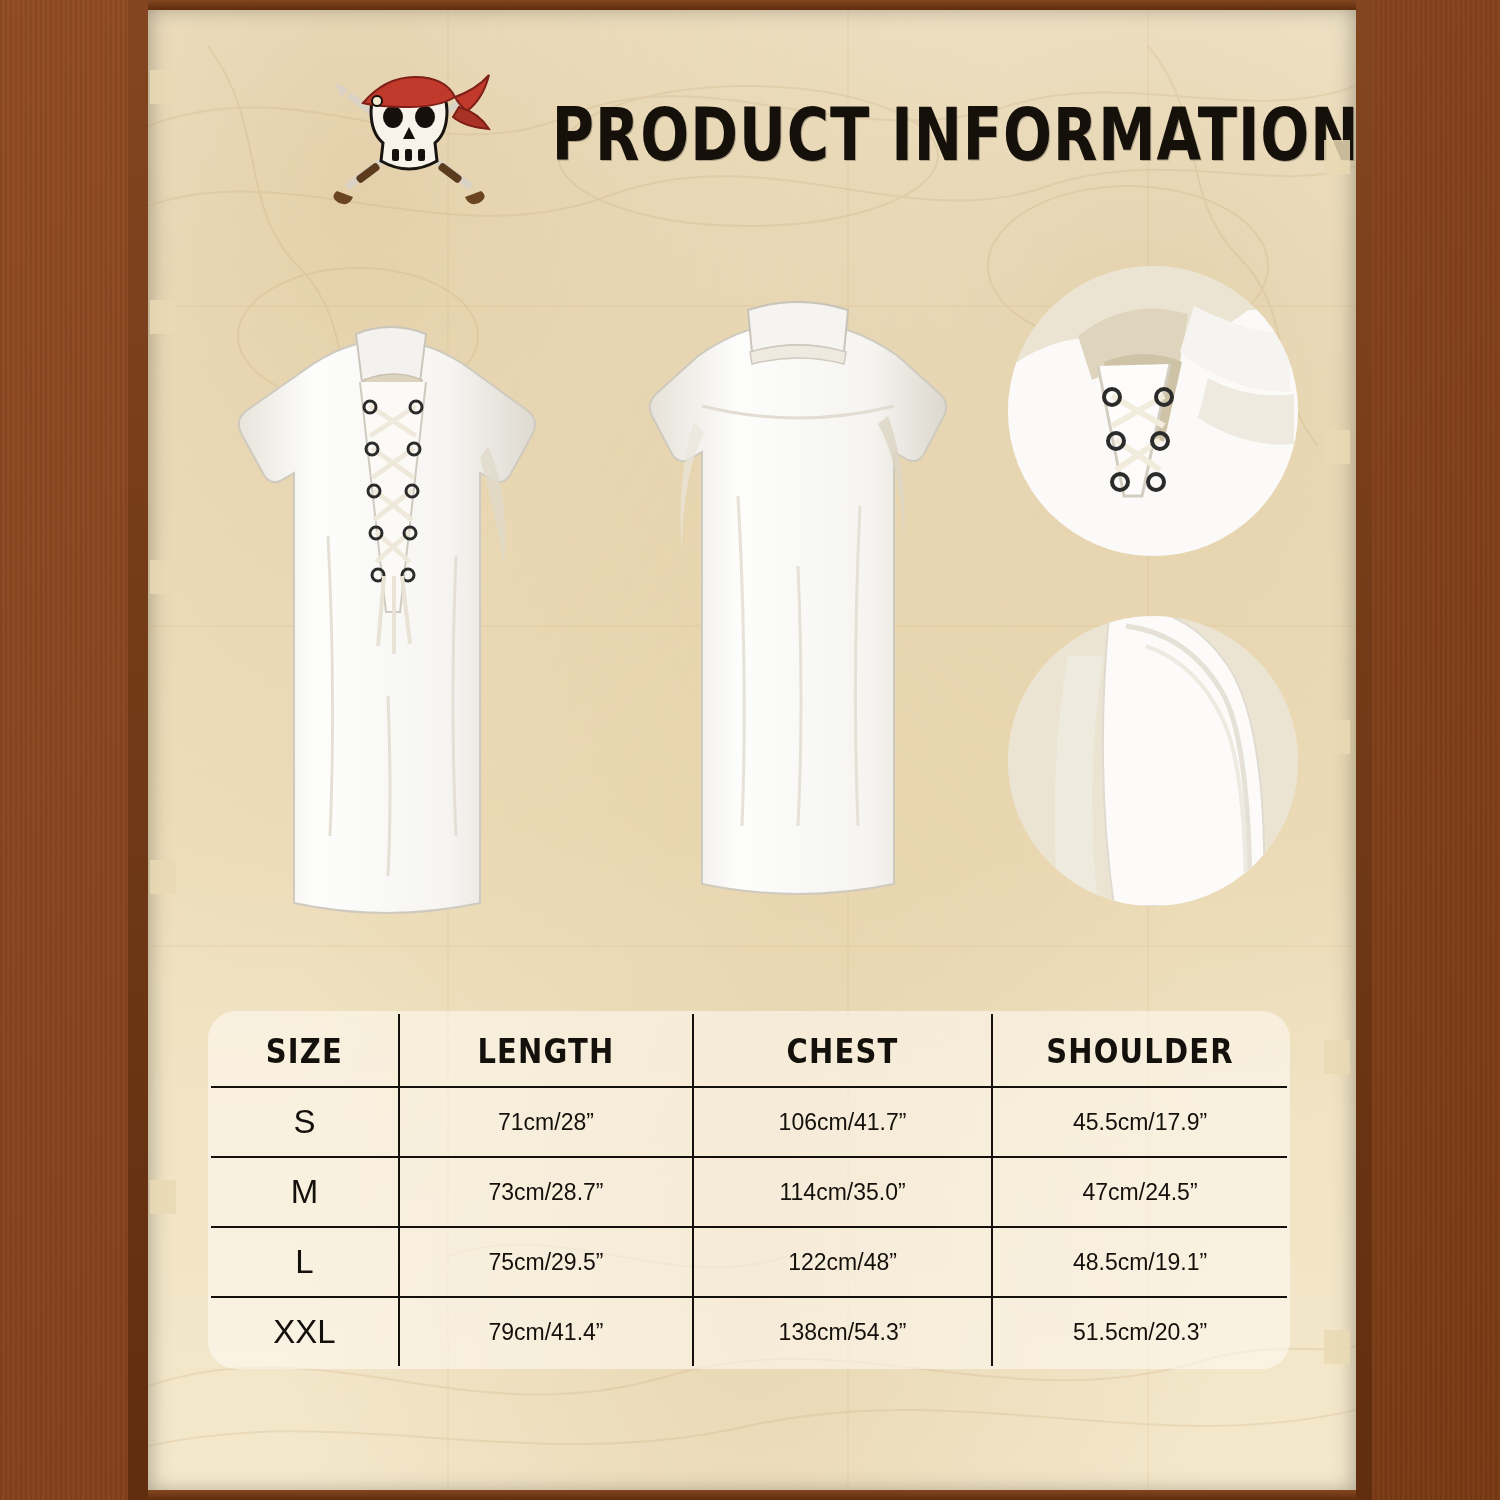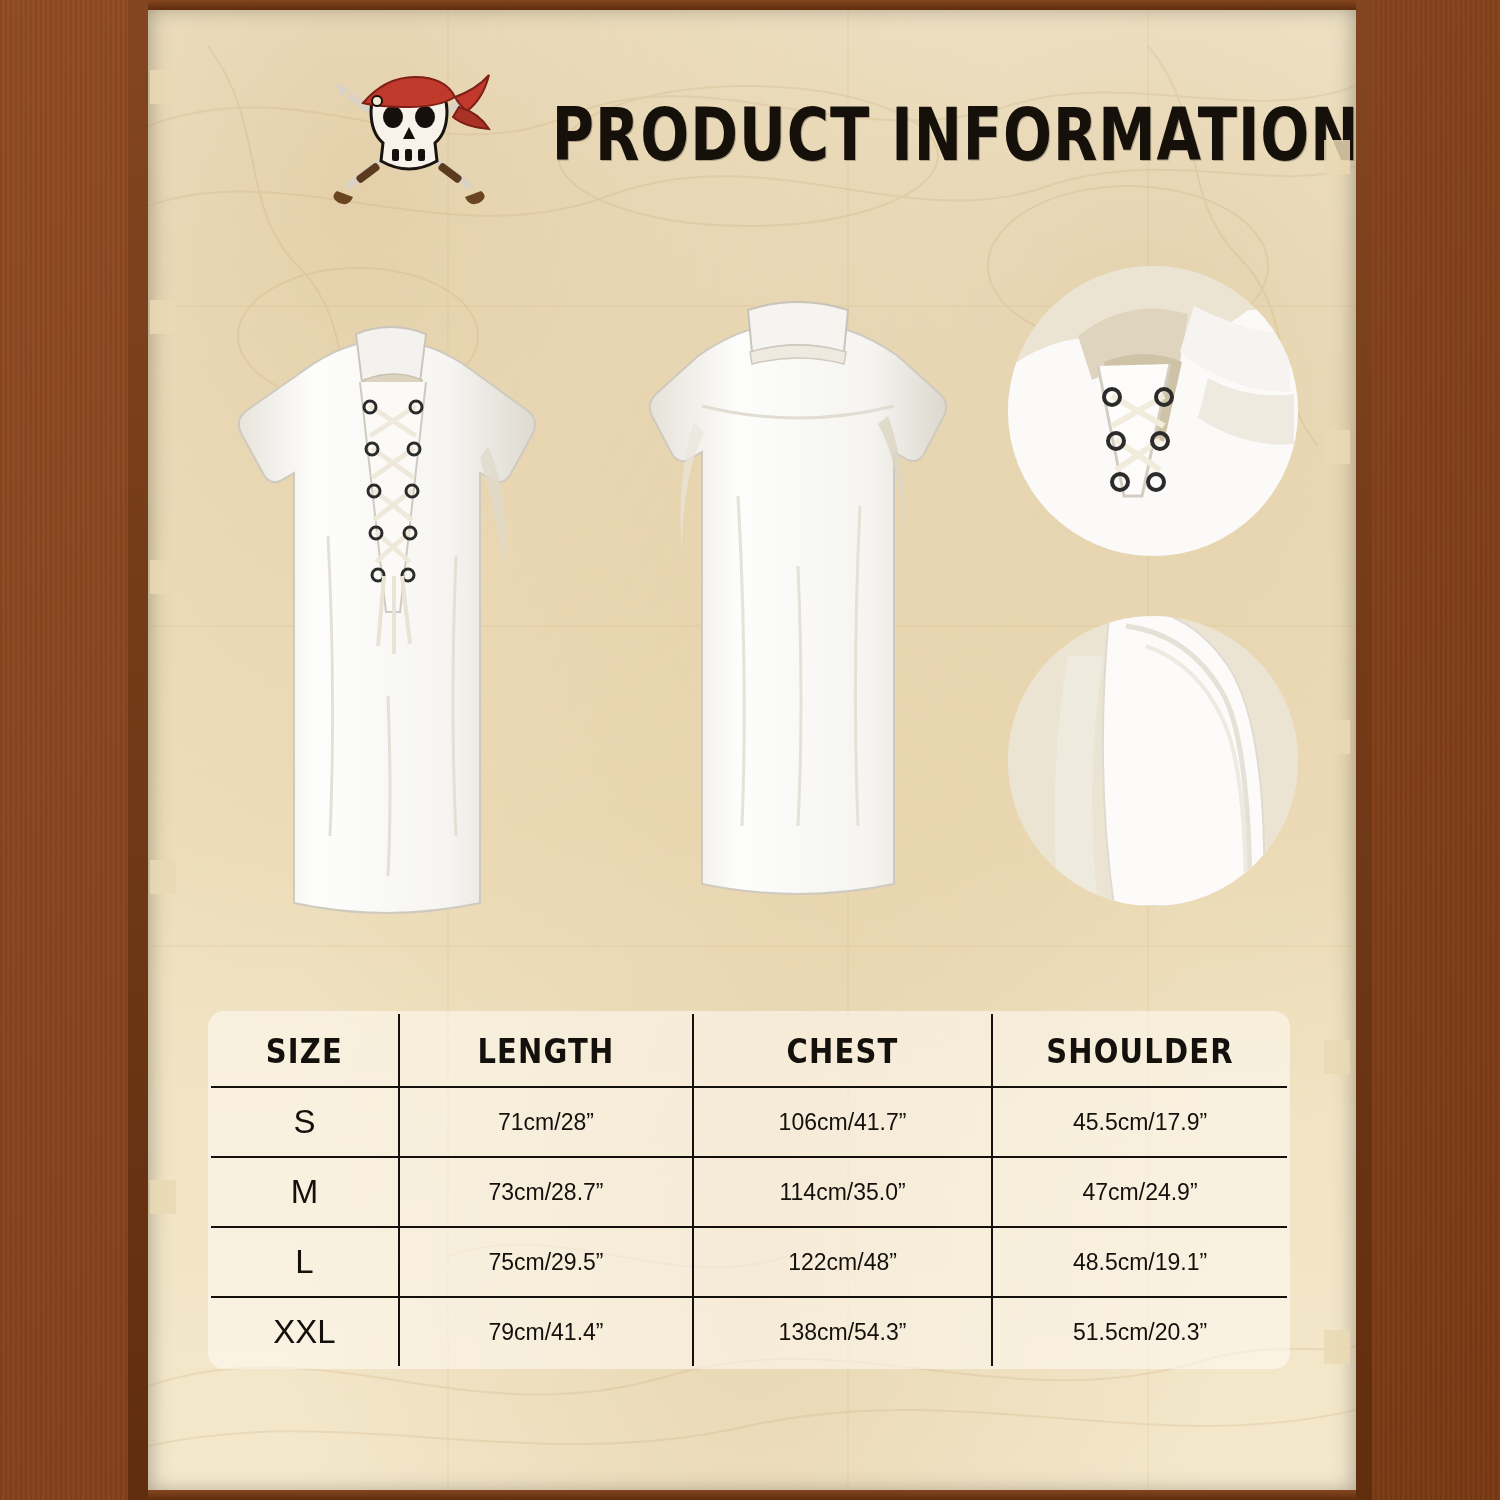--- a/index.html
+++ b/index.html
@@ -116,21 +116,21 @@
   }
 
   
   #size-table {
     position: absolute;
     left: 60px;
     top: 1005px;
     width: 1082px;
     border-collapse: collapse;
     border: 3px solid #14100c;
-    border-radius: 16px;
+    border-radius: 28px;
     overflow: hidden;
     background: rgba(255,252,245,0.55);
     padding-left: 36px;
   }
   #size-table td, #size-table th {
     border: 2px solid #14100c;
     text-align: center;
     color: #14100c;
     padding: 0;
     height: 68px;
@@ -369,21 +369,21 @@
         <tr>
           <td class="size-cell">S</td>
           <td>71cm/28”</td>
           <td>106cm/41.7”</td>
           <td>45.5cm/17.9”</td>
         </tr>
         <tr>
           <td class="size-cell">M</td>
           <td>73cm/28.7”</td>
           <td>114cm/35.0”</td>
-          <td>47cm/24.9”</td>
+          <td>47cm/24.5”</td>
         </tr>
         <tr>
           <td class="size-cell">L</td>
           <td>75cm/29.5”</td>
           <td>122cm/48”</td>
           <td>48.5cm/19.1”</td>
         </tr>
         <tr>
           <td class="size-cell">XXL</td>
           <td>79cm/41.4”</td>

